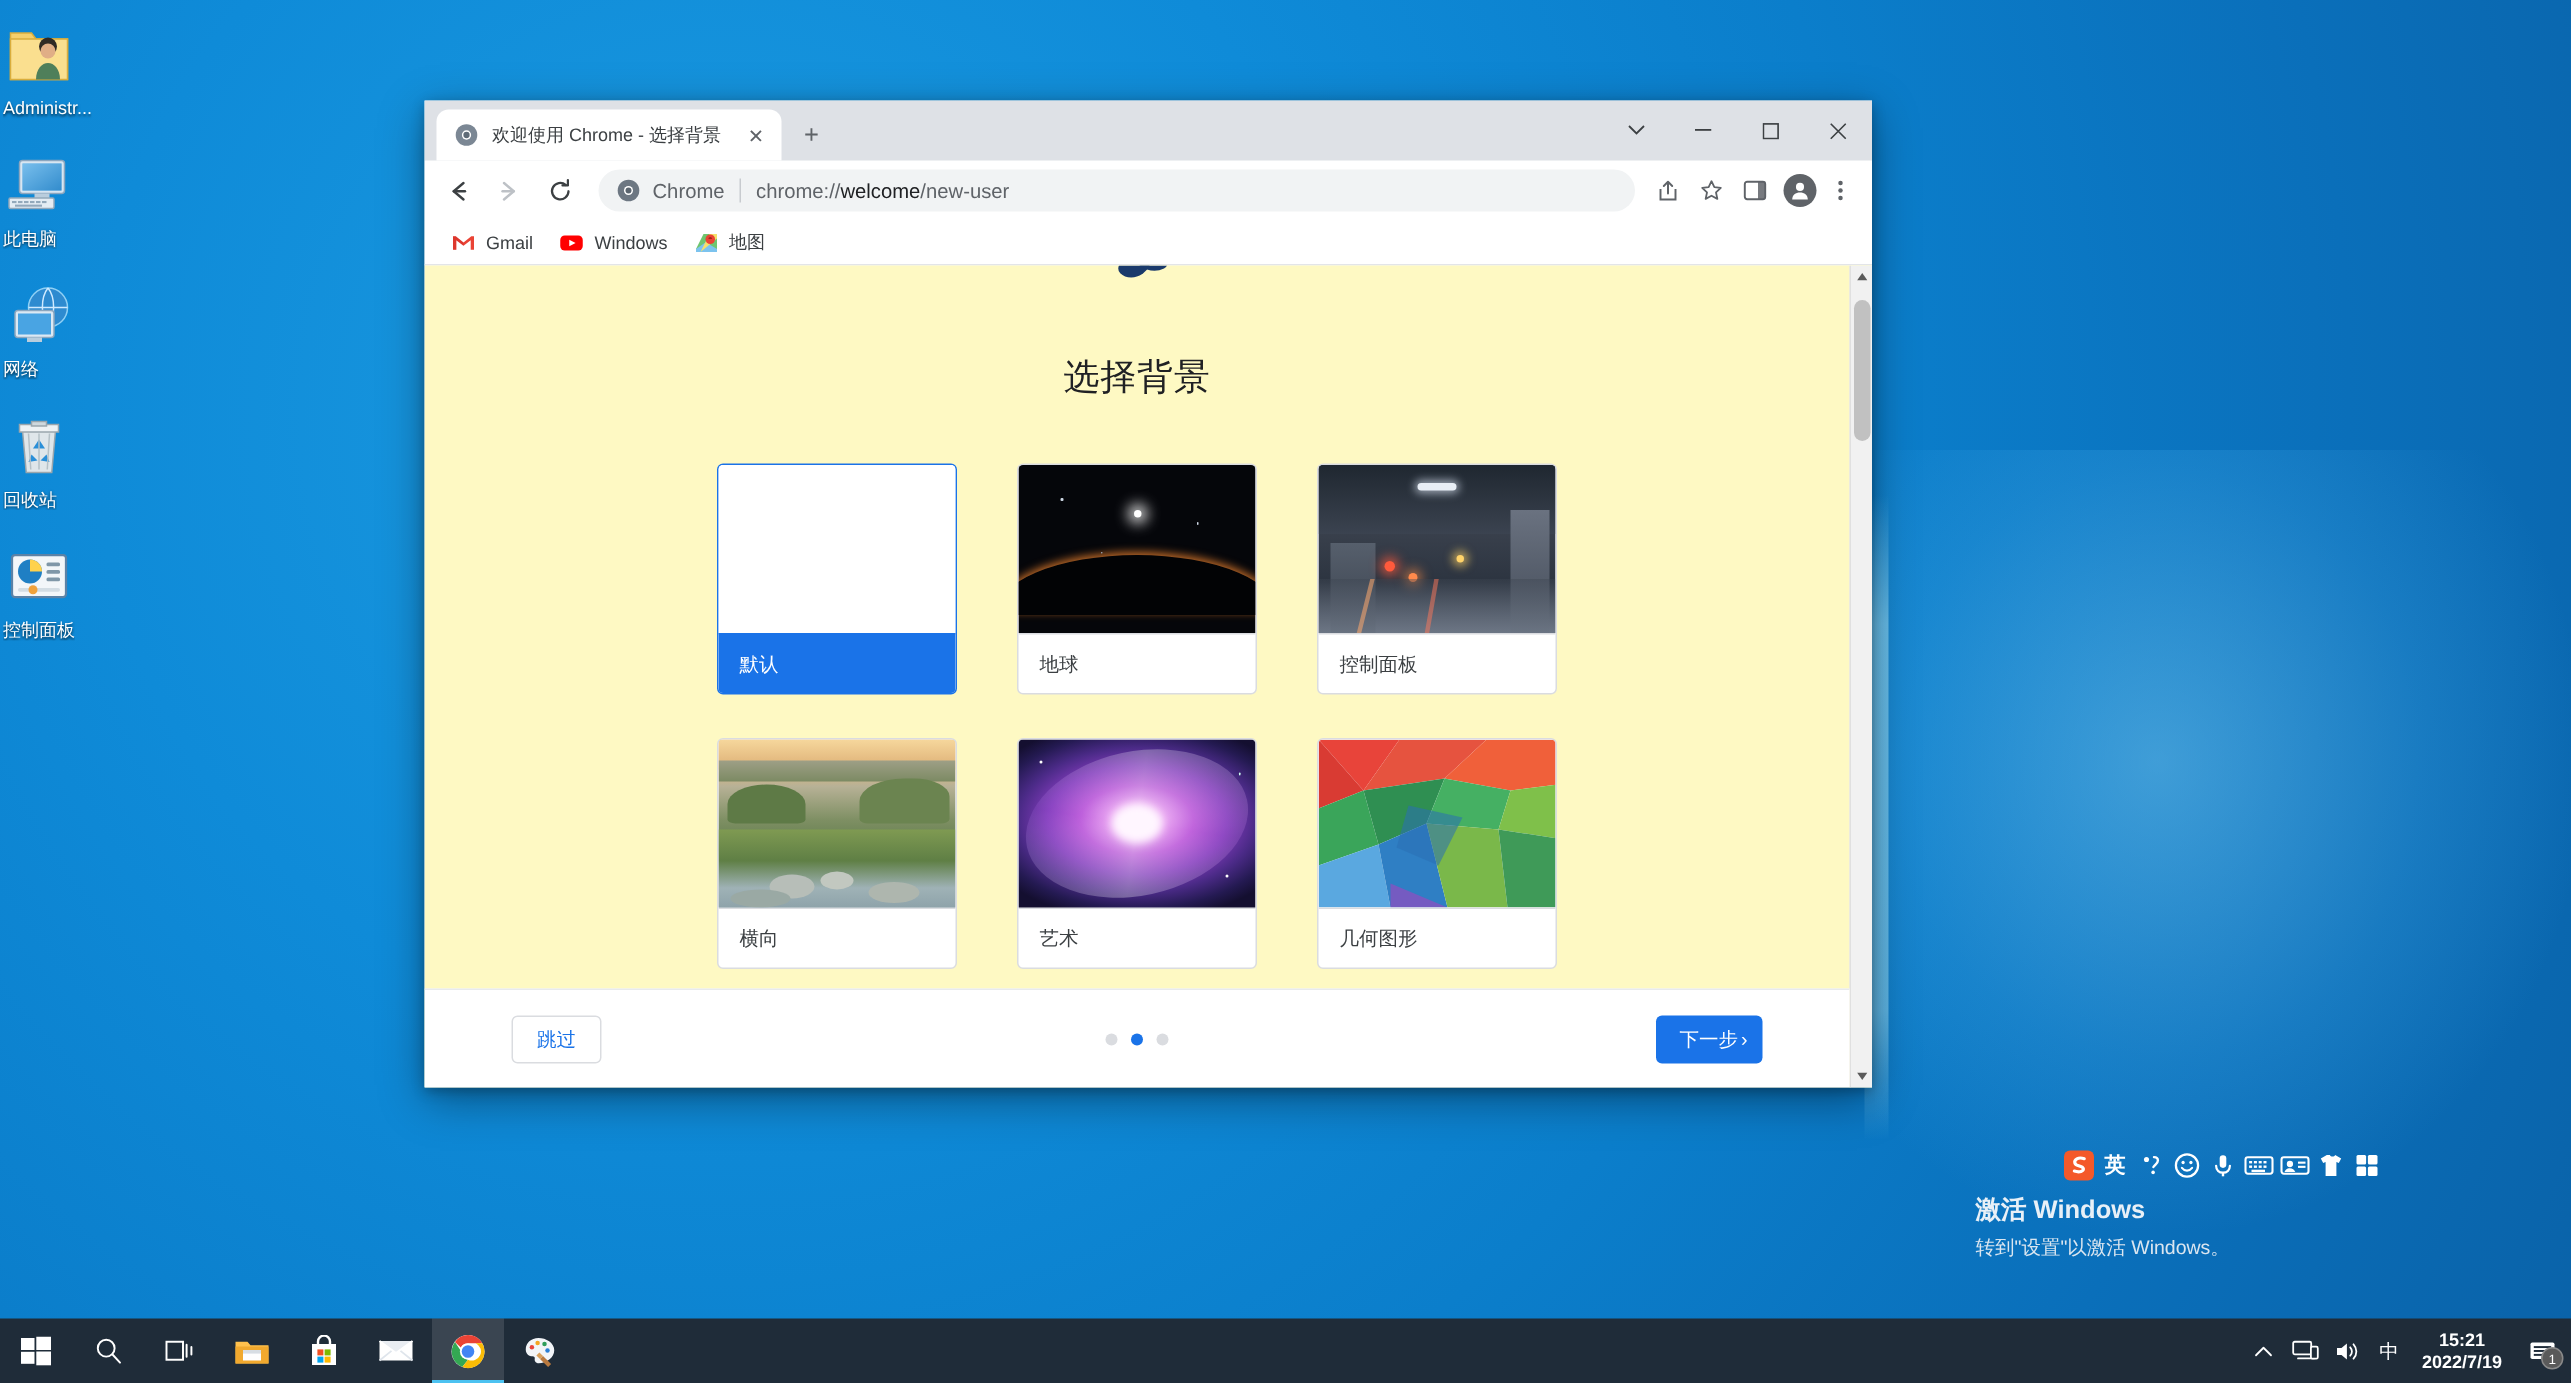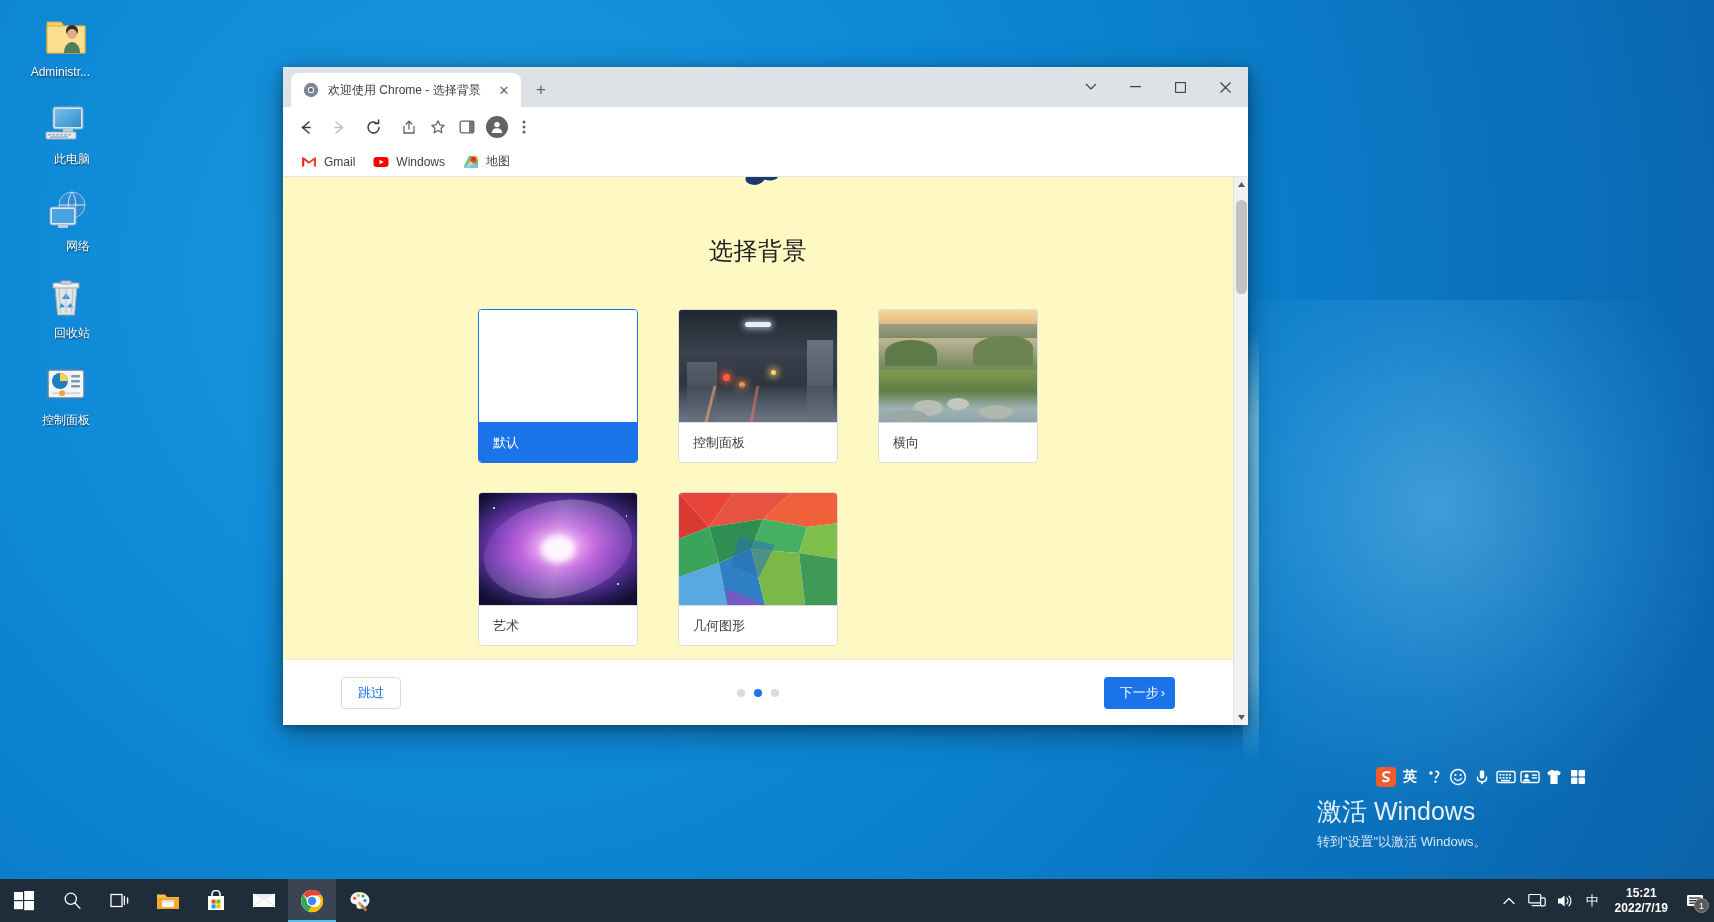--- a/index.html
+++ b/index.html
@@ -22,21 +22,21 @@
   #desktop-edge {
     position: absolute; left: 1243px; top: 330px; width: 16px; height: 430px;
     background: linear-gradient(180deg, rgba(170,235,255,.0) 0%, rgba(170,235,255,.55) 20%, rgba(170,235,255,.5) 80%, rgba(170,235,255,0) 100%);
     pointer-events: none;
   }
 
   
   #desktop-icons { position: absolute; left: 0; top: 6px; width: 92px; }
   .desktop-icon {
     width: 92px; padding: 6px 2px 4px; margin-bottom: 10px;
-    display: flex; flex-direction: column; align-items: flex-end; cursor: default;
+    display: flex; flex-direction: column; align-items: flex-start; cursor: default;
   }
   .di-glyph { width: 48px; height: 48px; position: relative; }
   .di-label {
     margin-top: 5px; font-size: 12px; color: #fff; text-align: center;
     line-height: 14px; text-shadow: 0 1px 2px rgba(0,0,0,.75); max-width: 88px;
     overflow: hidden; white-space: nowrap;
   }
 
   
   #chrome-window {
@@ -188,21 +188,21 @@
 
   
   #ime-bar {
     position: absolute; left: 1371px; top: 763px; height: 28px;
     display: flex; align-items: center; gap: 2px; padding: 0 4px;
   }
   .ime-icon { width: 22px; height: 22px; display: flex; align-items: center; justify-content: center; color: #fff; }
 
   
   #activate-watermark { position: absolute; left: 1317px; top: 795px; color: #e6eef5; }
-  #wm-title { font-size: 25px; color: #e8f0f7; font-weight: 400; }
+  #wm-title { font-size: 17px; color: #e8f0f7; font-weight: 700; }
   #wm-sub { font-size: 13px; color: #dbe6f0; margin-top: 5px; }
 
   
   #taskbar {
     position: absolute; left: 0; bottom: 0; width: 1714px; height: 43px;
     background: #1f2c39; display: flex; align-items: center;
   }
   .tb-item {
     width: 48px; height: 43px; display: flex; align-items: center; justify-content: center;
     position: relative;
@@ -371,20 +371,32 @@
             <path d="M11.5 8.5H4" stroke="#bdc1c6" stroke-width="1.6" stroke-linecap="round"></path>
           </svg>
       </div>
       <div class="nav-btn">
         <svg width="17" height="17" viewBox="0 0 17 17">
             <path d="M14 8.5a5.5 5.5 0 11-1.9-4.2" stroke="#3c4043" stroke-width="1.5" fill="none" stroke-linecap="round"></path>
             <path d="M13.6 1v3.6h-3.6" stroke="#3c4043" stroke-width="1.5" fill="none" stroke-linecap="round" stroke-linejoin="round"></path>
           </svg>
       </div>
 
+      <div id="omnibox">
+        <span id="omnibox-chrome-icon">
+          <svg viewBox="0 0 16 16" width="16" height="16">
+            <circle cx="8" cy="8" r="7.2" fill="#6d7782"></circle>
+            <circle cx="8" cy="8" r="3" fill="#fff"></circle>
+            <circle cx="8" cy="8" r="2" fill="#5a646e"></circle>
+          </svg>
+        </span>
+        <span id="omnibox-scheme">Chrome</span>
+        <span id="omnibox-divider"></span>
+        <span id="omnibox-url"><span>chrome://</span><b>welcome</b><span>/new-user</span></span>
+      </div>
 
       <div class="tb-icon">
         <svg width="16" height="16" viewBox="0 0 16 16">
             <path d="M3 7v7h10V7" stroke="#5f6368" stroke-width="1.3" fill="none"></path>
             <path d="M8 10V2.5M5.2 5L8 2.2 10.8 5" stroke="#5f6368" stroke-width="1.3" fill="none" stroke-linecap="round" stroke-linejoin="round"></path>
           </svg>
       </div>
       <div class="tb-icon">
         <svg width="16" height="16" viewBox="0 0 16 16">
             <path d="M8 1.8l1.9 4 4.3.5-3.2 3 .9 4.3L8 11.5 4.1 13.6l.9-4.3-3.2-3 4.3-.5z" fill="none" stroke="#5f6368" stroke-width="1.2" stroke-linejoin="round"></path>
@@ -459,20 +471,31 @@
 
         <h1 id="page-title">选择背景</h1>
 
         <div id="card-grid">
 
           <div class="bg-card selected">
             <div class="bg-thumb" style="background:#fff;"></div>
             <div class="bg-label">默认</div>
           </div>
 
+          <div class="bg-card">
+            <div class="bg-thumb" style="background:#05060a;overflow:hidden;">
+              <div style="position:absolute;left:0;right:0;bottom:14px;height:60px;background:radial-gradient(ellipse 130% 100% at 50% 120%, rgba(255,150,60,.85) 0%, rgba(190,70,20,.5) 25%, rgba(40,15,10,0) 60%);"></div>
+              <div style="position:absolute;left:-10%;width:120%;bottom:12px;height:40px;border-radius:50%/100% 100% 0 0;background:#020305;box-shadow:0 -2px 6px rgba(255,140,50,.75);"></div>
+              <div style="position:absolute;left:50%;top:30px;width:5px;height:5px;margin-left:-2.5px;border-radius:50%;background:#fff;box-shadow:0 0 9px 4px rgba(255,255,255,.85);"></div>
+              <div style="position:absolute;left:18%;top:22px;width:1.5px;height:1.5px;border-radius:50%;background:#cfd8e6;"></div>
+              <div style="position:absolute;left:75%;top:38px;width:1.5px;height:1.5px;border-radius:50%;background:#cfd8e6;"></div>
+              <div style="position:absolute;left:35%;top:58px;width:1.2px;height:1.2px;border-radius:50%;background:#aab6c8;"></div>
+            </div>
+            <div class="bg-label">地球</div>
+          </div>
 
           <div class="bg-card">
             <div class="bg-thumb" style="background:linear-gradient(180deg,#2b3340 0%,#39404c 40%,#2c3440 70%,#4a5260 100%);overflow:hidden;">
               <div style="position:absolute;left:0;top:0;width:100%;height:46px;background:linear-gradient(180deg,#1f2730,#3b4350);"></div>
               <div style="position:absolute;left:50%;top:12px;width:26px;height:5px;margin-left:-13px;border-radius:3px;background:#e8eef5;box-shadow:0 0 6px 2px rgba(230,240,255,.6);"></div>
               <div style="position:absolute;left:8px;top:52px;width:30px;height:60px;background:linear-gradient(180deg,#565f6c,#39414d);"></div>
               <div style="position:absolute;right:4px;top:30px;width:26px;height:82px;background:linear-gradient(180deg,#6a7280,#434b58);"></div>
               <div style="position:absolute;left:44px;top:64px;width:7px;height:7px;border-radius:50%;background:#ff5a3c;box-shadow:0 0 7px 3px rgba(255,90,60,.7);"></div>
               <div style="position:absolute;left:60px;top:72px;width:6px;height:6px;border-radius:50%;background:#ff8a4c;box-shadow:0 0 7px 3px rgba(255,140,70,.6);"></div>
               <div style="position:absolute;left:92px;top:60px;width:5px;height:5px;border-radius:50%;background:#ffd36a;box-shadow:0 0 6px 3px rgba(255,210,100,.6);"></div>

